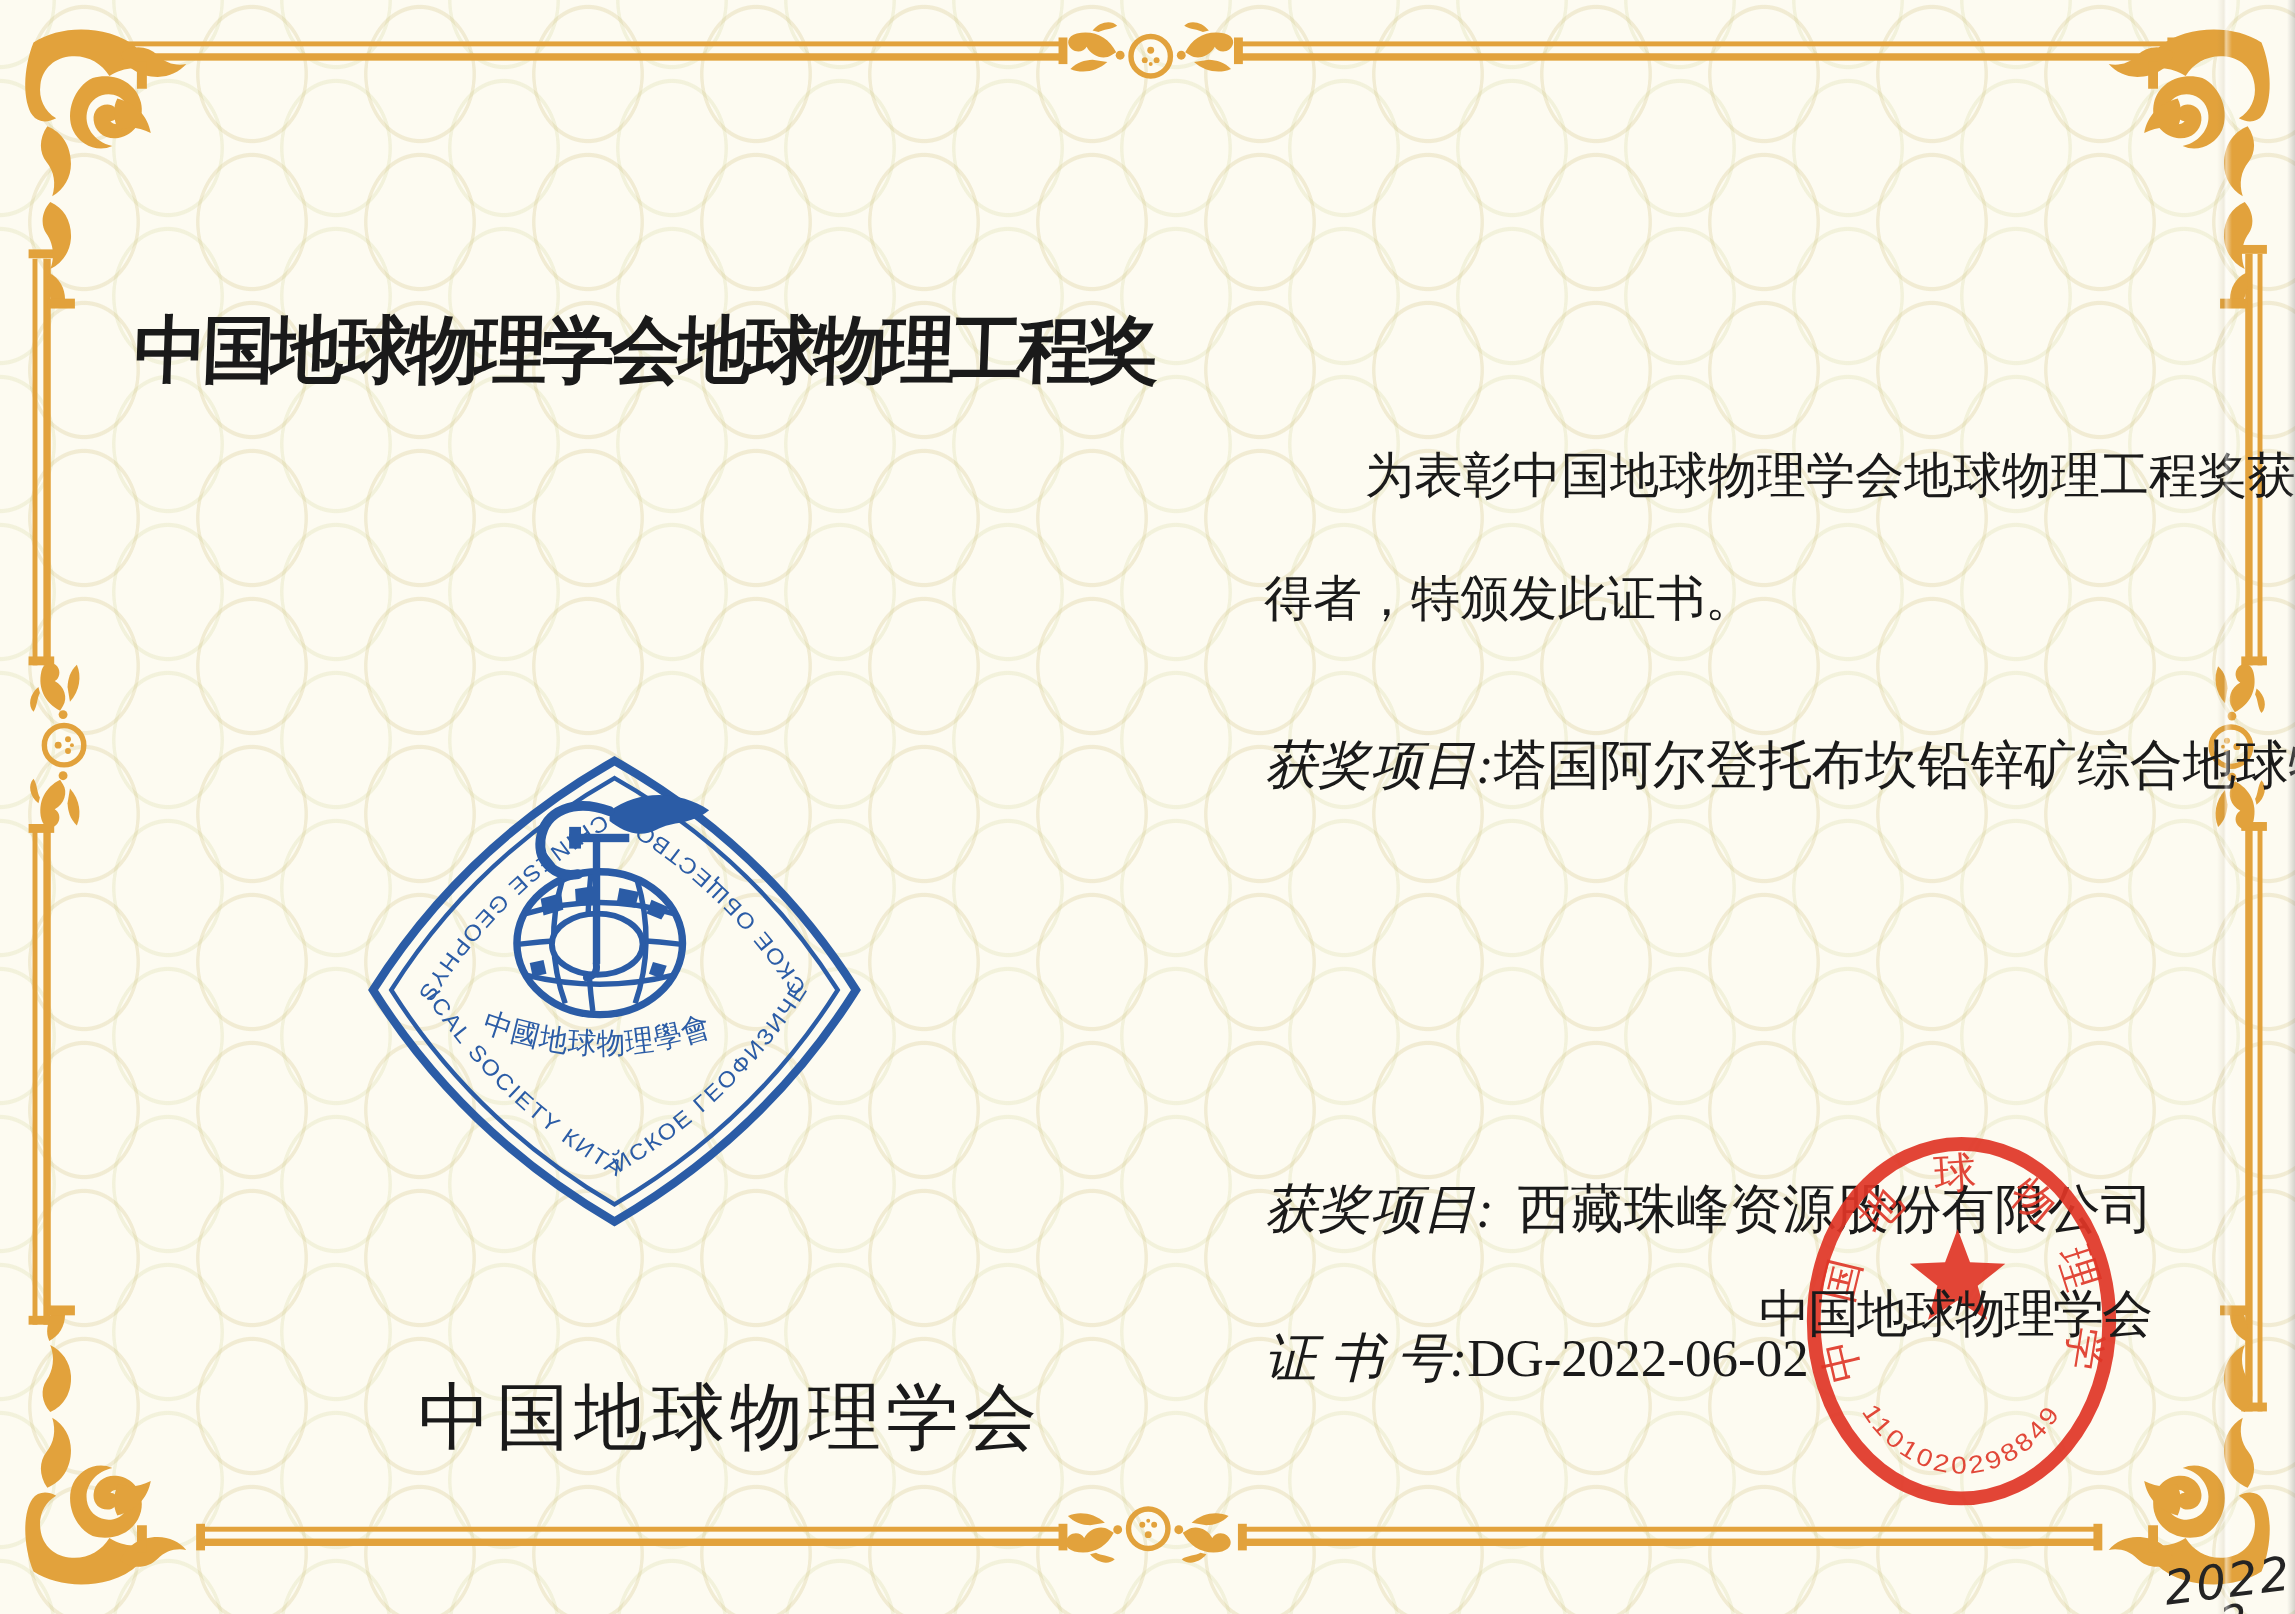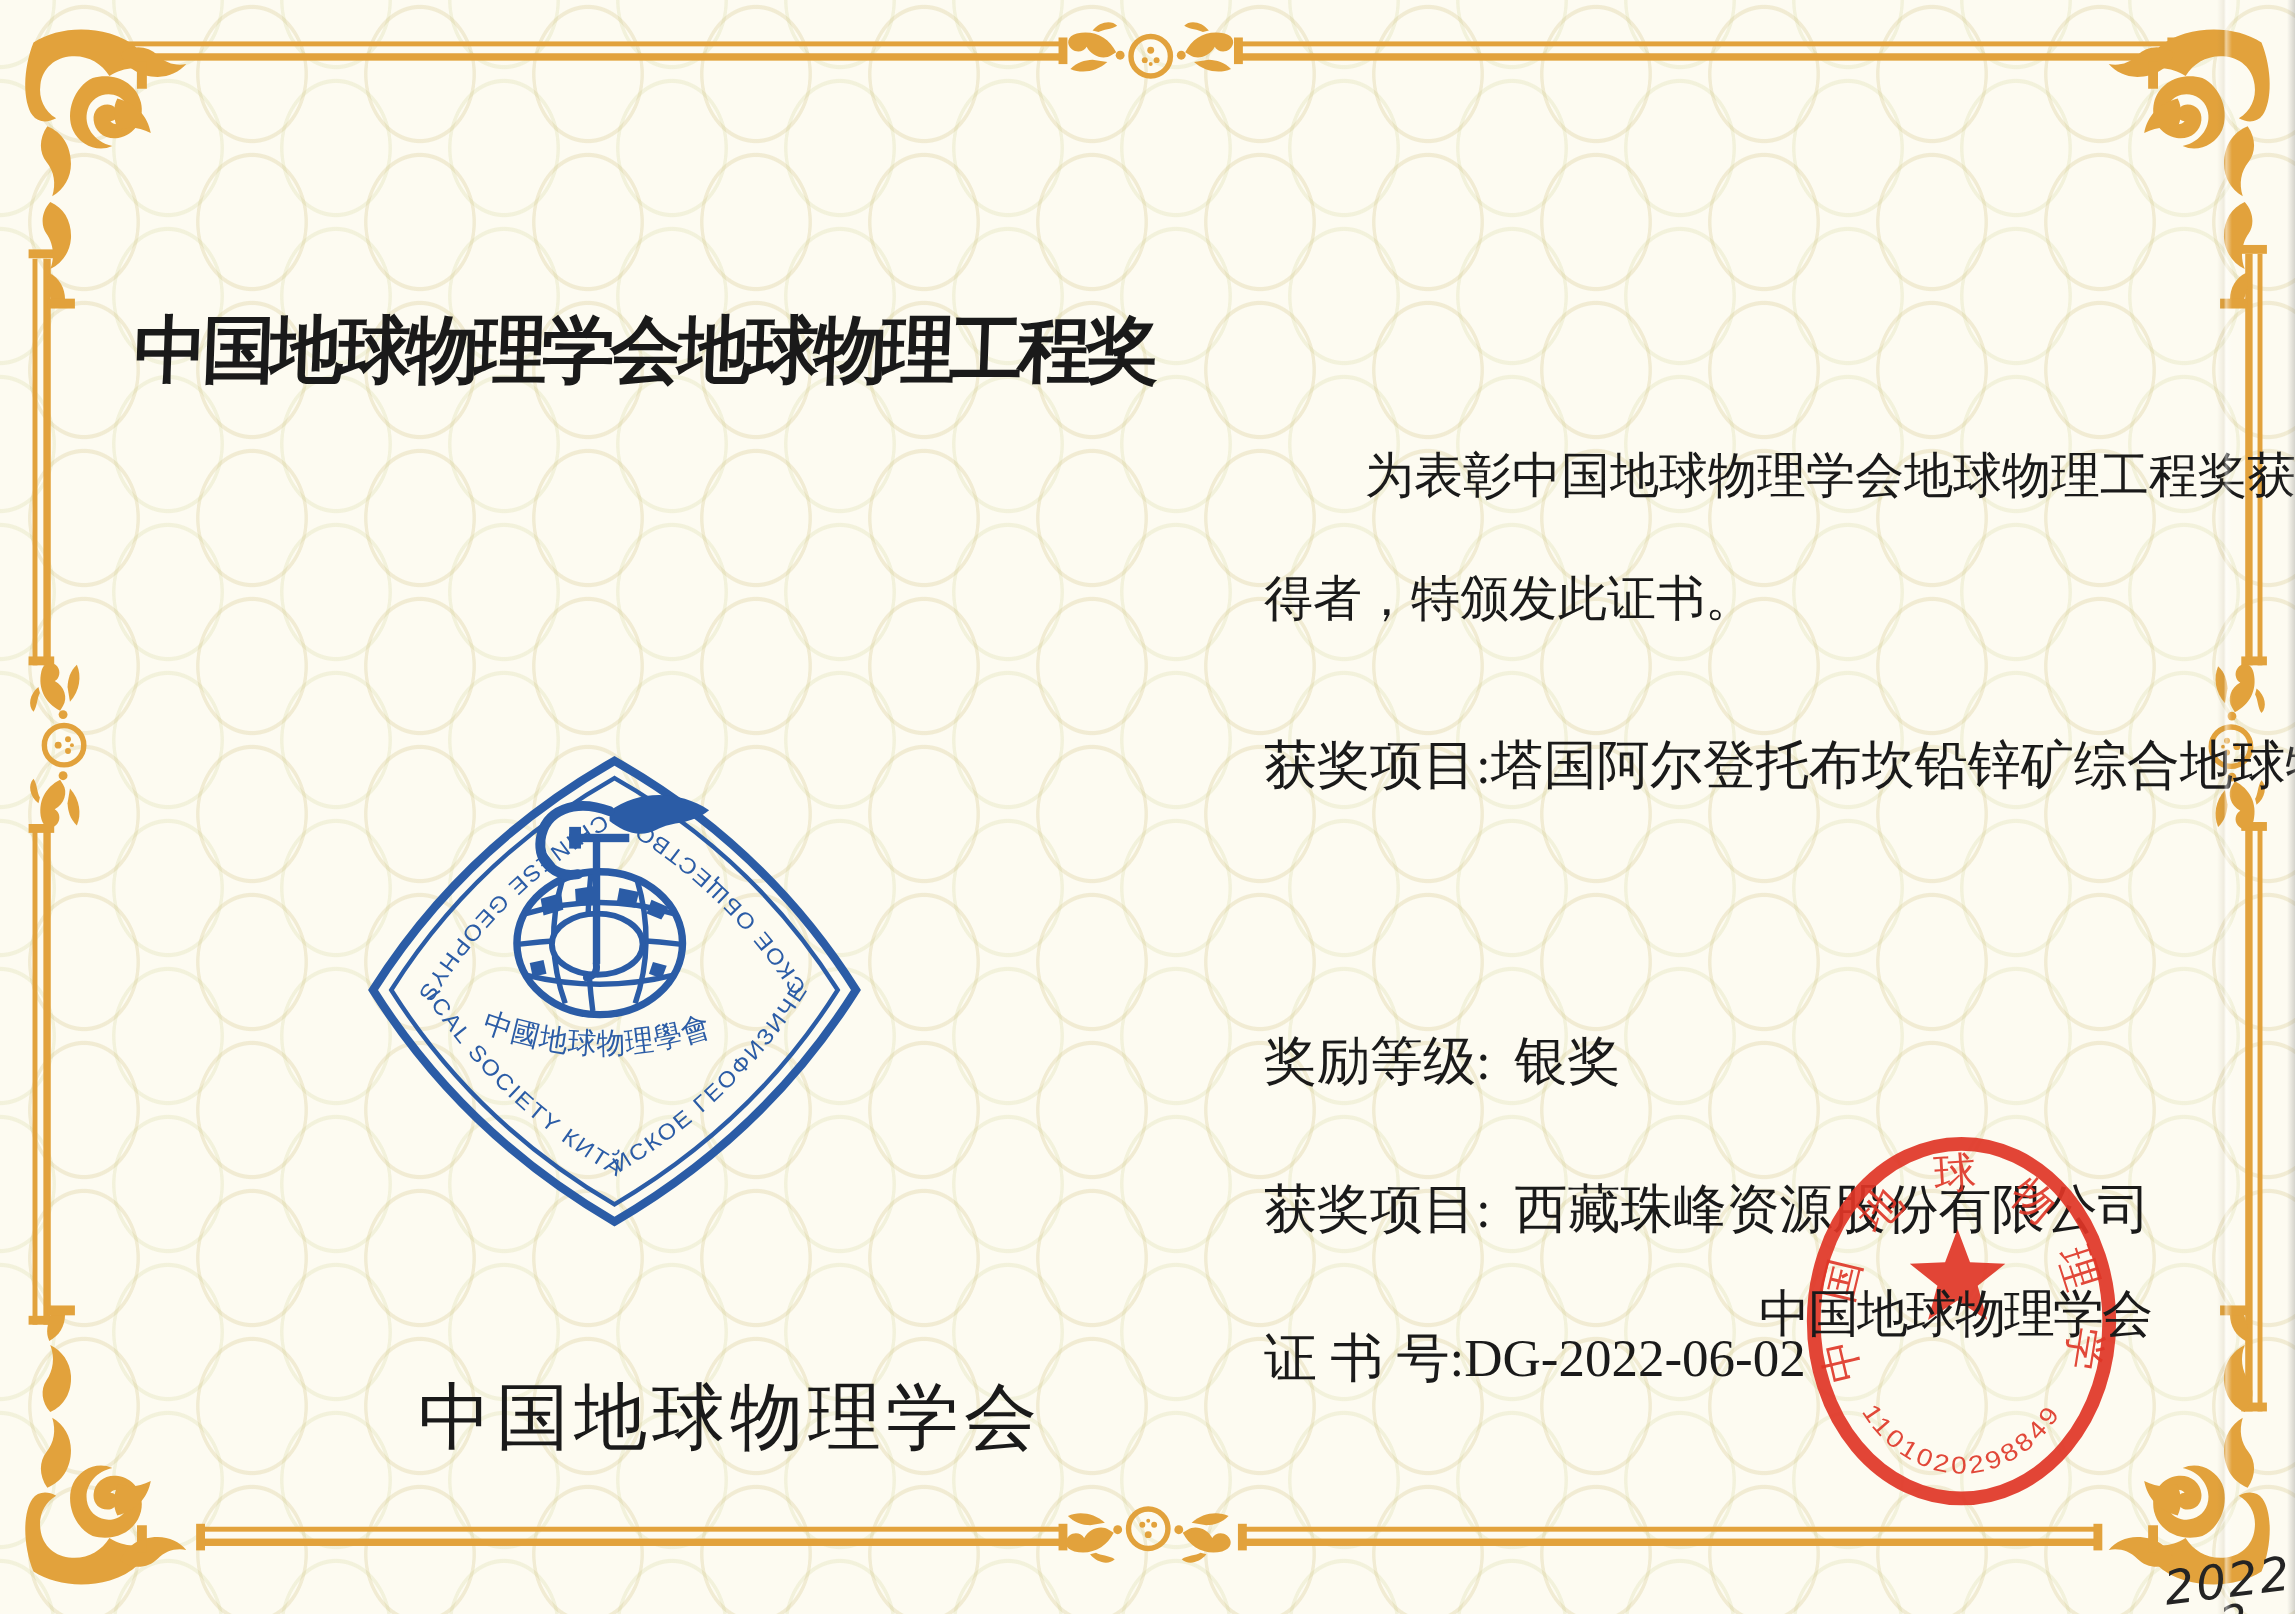--- a/index.html
+++ b/index.html
@@ -13,21 +13,21 @@
     background-position:0 0,84px 74px;
     font-family:"Liberation Serif","DejaVu Serif",serif;
     color:#1a1a1a;
   }
   .abs{position:absolute;white-space:nowrap;}
   .title{left:134px;top:302px;font-size:73px;font-weight:700;letter-spacing:-5px;transform:skewX(-2deg);}
   .certword{left:348px;top:471px;font-size:170px;font-weight:700;letter-spacing:131px;}
   .cite1{left:1365px;top:443px;font-size:49px;}
   .cite2{left:1264px;top:566px;font-size:49px;}
   .frow{font-size:53px;}
-  .frow .lbl{display:inline;}
+  .frow .lbl{display:inline;font-style:italic;}
   .frow .val{display:inline;}
   .frow.gap .val{margin-left:.45em;}
   .fr1{left:1264px;top:730px;}
   .fr2{left:1471px;top:878px;}
   .fr3{left:1264px;top:1026px;}
   .fr4{left:1264px;top:1174px;}
   .fr5{left:1264px;top:1311px;margin-top:12px;}
   .issuer{left:418px;top:1369px;font-size:73px;letter-spacing:5px;}
   .sealorg{left:1759px;top:1280px;font-size:51px;letter-spacing:-2px;z-index:6;}
   .sealdate{left:1771px;top:1364px;font-size:50px;letter-spacing:7px;z-index:6;}
@@ -121,21 +121,20 @@
     <use href="#edgeOrn" transform="translate(116,1512) rotate(-90)"></use>
     <use href="#edgeOrn" transform="translate(4541,1515) rotate(90)"></use>
   </svg>
 
   <div class="abs title z2">中国地球物理学会地球物理工程奖</div>
 
   <div class="abs cite1 z2">为表彰中国地球物理学会地球物理工程奖获</div>
   <div class="abs cite2 z2">得者，特颁发此证书。</div>
 
   <div class="abs frow fr1 z2"><span class="lbl">获奖项目:</span><span class="val">塔国阿尔登托布坎铅锌矿综合地球物理</span></div>
-  <div class="abs frow fr3 gap z2"><span class="lbl">奖励等级:</span><span class="val">银奖</span></div>
   <div class="abs frow fr4 gap z2"><span class="lbl">获奖项目:</span><span class="val">西藏珠峰资源股份有限公司</span></div>
   <div class="abs frow fr5 z2"><span class="lbl">证 书 号:</span><span class="val">DG-2022-06-02</span></div>
 
   <div class="abs issuer z2">中国地球物理学会</div>
 
   <svg class="z2" style="left:363px;top:751px" width="503" height="478" viewBox="0 0 1020 970">
     <g stroke="#2b5ca6" fill="none">
       <path d="M510,20 Q816,194 1000,485 Q816,777 510,955 Q204,777 20,485 Q204,194 510,20 Z" stroke-width="17"></path>
       <path d="M510,55 Q793,216 963,485 Q793,754 510,920 Q227,754 57,485 Q227,216 510,55 Z" stroke-width="9"></path>
     </g>

